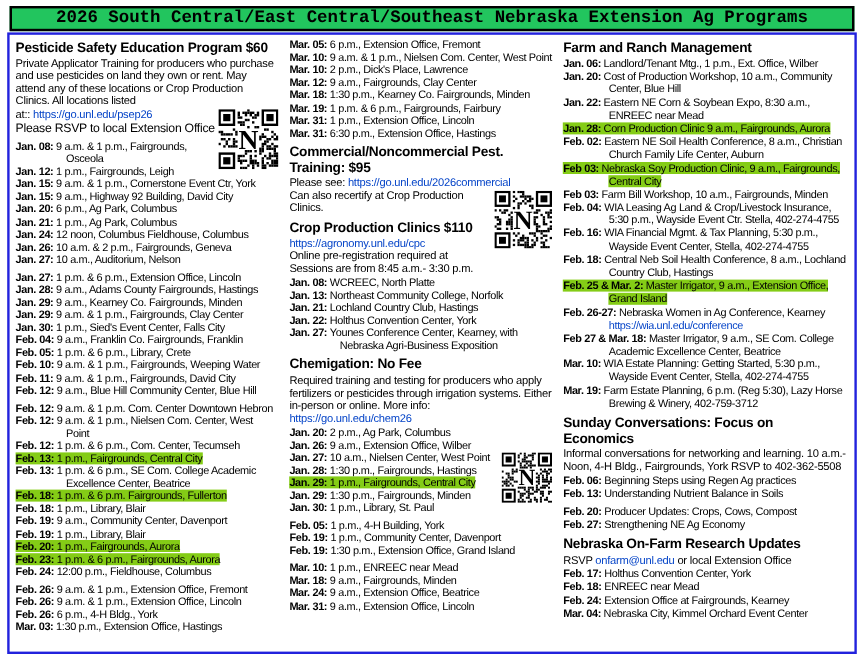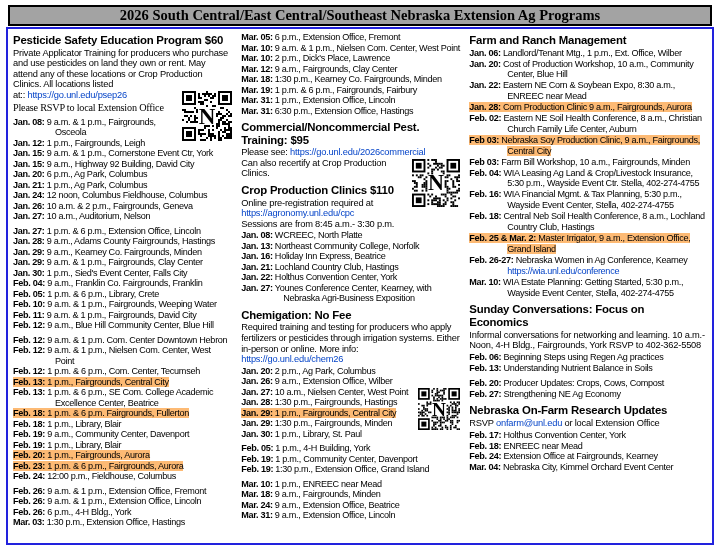--- a/index.html
+++ b/index.html
@@ -1,32 +1,32 @@
 <!DOCTYPE html>
 <html><head>
 <meta charset="utf-8">
 <style>
   html,body{margin:0;padding:0;background:#fff;}
   body{width:720px;height:556px;overflow:hidden;font-family:"Liberation Sans",sans-serif;color:#000;}
-  .banner{margin:5px 8px 1px 8px;background:#a3a3a3;border:2px solid #000;text-align:center;
-          font-family:Liberation Serif, serif;font-weight:bold;font-size:14.5px;line-height:17px;color:#000;}
+  .banner{margin:5px 8px 1px 8px;background:#22c55e;border:2px solid #000;text-align:center;
+          font-family:Liberation Mono, monospace;font-weight:bold;font-size:14.5px;line-height:17px;color:#000;}
   .content{margin:0 6px;border:2px solid #2222DD;display:flex;gap:9px;padding:2px 6px 2px 5px;
            height:518px;box-sizing:border-box;overflow:hidden;background:#fff;}
   .col{flex:1 1 0;min-width:0;}
   .col.c3{flex:1.08 1 0;}
   .section{margin:0 0 5px 0;}
   .stitle{font-weight:bold;font-size:11.4px;line-height:12.6px;margin:3px 0 1px 0;letter-spacing:-0.2px;}
   .para{font-size:9.3px;line-height:10.6px;letter-spacing:-0.2px;}
-  .para.rsvp{font-size:10.2px;line-height:12px;margin:1px 0 3px 0;font-family:Liberation Serif, serif;}
+  .para.rsvp{font-size:10.2px;line-height:12px;margin:1px 0 3px 0;}
   .items{margin-top:1px;}
   .item{font-size:9.1px;line-height:10.5px;letter-spacing:-0.3px;padding-left:42px;text-indent:-42px;}
   .c3 .item{padding-left:38px;text-indent:-38px;line-height:10.9px;}
   .item.gap{margin-top:4px;}
   .d{font-weight:bold;}
-  .hl{background:#fdba74;}
+  .hl{background:#84cc16;}
   a.lnk{color:#0645C8;cursor:pointer;}
   .qr{float:right;margin:1px 0 1px 3px;display:block;}
   .qr svg{display:block;width:100%;height:100%;}
 </style>
 </head>
 <body>
 
 <div class="banner">
   <span>2026 South Central/East Central/Southeast Nebraska Extension Ag Programs</span>
 </div>
@@ -415,27 +415,26 @@
               <rect x="1" y="19" width="5" height="5" fill="#fff"></rect>
               <rect x="2" y="20" width="3" height="3"></rect>
             </g>
             <text x="12.5" y="16.4" font-size="11.5" font-weight="bold" text-anchor="middle" font-family="Liberation Serif, serif" fill="#000">N</text>
           </svg>
         </span>
         <div class="para">Can also recertify at Crop Production Clinics.</div>
       </div>
       <div class="section">
         <div class="stitle">Crop Production Clinics $110</div>
+        <div class="para"><a class="lnk">https://agronomy.unl.edu/cpc</a></div>
         <div class="para">Online pre-registration required at </div>
-        <div class="para"><a class="lnk">https://agronomy.unl.edu/cpc</a></div>
         <div class="para">Sessions are from 8:45 a.m.- 3:30 p.m.</div>
         <div class="items">
           <div class="item"><span><b class="d">Jan. 08: </b>WCREEC, North Platte</span></div>
           <div class="item"><span><b class="d">Jan. 13: </b>Northeast Community College, Norfolk</span></div>
-          <div class="item"><span><b class="d">Jan. 16: </b>Holiday Inn Express, Beatrice</span></div>
           <div class="item"><span><b class="d">Jan. 21: </b>Lochland Country Club, Hastings</span></div>
           <div class="item"><span><b class="d">Jan. 22: </b>Holthus Convention Center, York</span></div>
           <div class="item"><span><b class="d">Jan. 27: </b>Younes Conference Center, Kearney, with Nebraska Agri-Business Exposition</span></div>
         </div>
       </div>
       <div class="section">
         <div class="stitle">Chemigation: No Fee</div>
         <div class="para">Required training and testing for producers who apply fertilizers or pesticides through irrigation systems. Either in-person or online. More info: <a class="lnk">https://go.unl.edu/chem26</a></div>
         <div class="items">
           <div class="item"><span><b class="d">Jan. 20: </b>2 p.m.,  Ag Park, Columbus</span></div>
@@ -648,21 +647,23 @@
           <div class="item"><span><b class="d">Jan. 22: </b>Eastern NE Corn &amp; Soybean Expo, 8:30 a.m., ENREEC near Mead</span></div>
           <div class="item"><span class="hl"><b class="d">Jan. 28: </b>Corn Production Clinic  9 a.m., Fairgrounds, Aurora</span></div>
           <div class="item"><span><b class="d">Feb. 02: </b>Eastern NE Soil Health Conference, 8 a.m., Christian Church Family Life Center, Auburn</span></div>
           <div class="item"><span class="hl"><b class="d">Feb 03: </b>Nebraska Soy Production Clinic, 9 a.m., Fairgrounds, Central City</span></div>
           <div class="item"><span><b class="d">Feb  03: </b>Farm Bill Workshop, 10 a.m., Fairgrounds, Minden</span></div>
           <div class="item"><span><b class="d">Feb. 04: </b>WIA Leasing Ag Land &amp; Crop/Livestock Insurance, 5:30 p.m., Wayside Event Ctr. Stella, 402-274-4755</span></div>
           <div class="item"><span><b class="d">Feb. 16: </b>WIA Financial Mgmt. &amp; Tax Planning, 5:30 p.m., Wayside Event Center, Stella, 402-274-4755</span></div>
           <div class="item"><span><b class="d">Feb. 18: </b>Central Neb Soil Health Conference, 8 a.m., Lochland Country Club, Hastings</span></div>
           <div class="item"><span class="hl"><b class="d">Feb. 25 &amp; Mar. 2: </b>Master Irrigator, 9 a.m., Extension Office, Grand Island</span></div>
           <div class="item"><span><b class="d">Feb. 26-27: </b>Nebraska Women in Ag Conference, Kearney <a class="lnk">https://wia.unl.edu/conference</a></span></div>
+          <div class="item"><span><b class="d">Feb 27 &amp; Mar. 18: </b>Master Irrigator, 9 a.m., SE Com. College Academic Excellence Center, Beatrice</span></div>
           <div class="item"><span><b class="d">Mar. 10: </b>WIA Estate Planning:  Getting Started, 5:30 p.m., Wayside Event Center, Stella, 402-274-4755</span></div>
+          <div class="item"><span><b class="d">Mar. 19: </b>Farm Estate Planning, 6 p.m. (Reg 5:30), Lazy Horse Brewing &amp; Winery, 402-759-3712</span></div>
         </div>
       </div>
       <div class="section">
         <div class="stitle">Sunday Conversations: Focus on Economics</div>
         <div class="para">Informal conversations for networking and learning. 10 a.m.- Noon, 4-H Bldg., Fairgrounds, York RSVP to 402-362-5508</div>
         <div class="items">
           <div class="item"><span><b class="d">Feb. 06: </b>Beginning Steps using Regen Ag practices</span></div>
           <div class="item"><span><b class="d">Feb. 13: </b>Understanding Nutrient Balance in Soils</span></div>
           <div class="item gap"><span><b class="d">Feb. 20: </b>Producer Updates: Crops, Cows, Compost</span></div>
           <div class="item"><span><b class="d">Feb. 27: </b>Strengthening NE Ag Economy</span></div>

